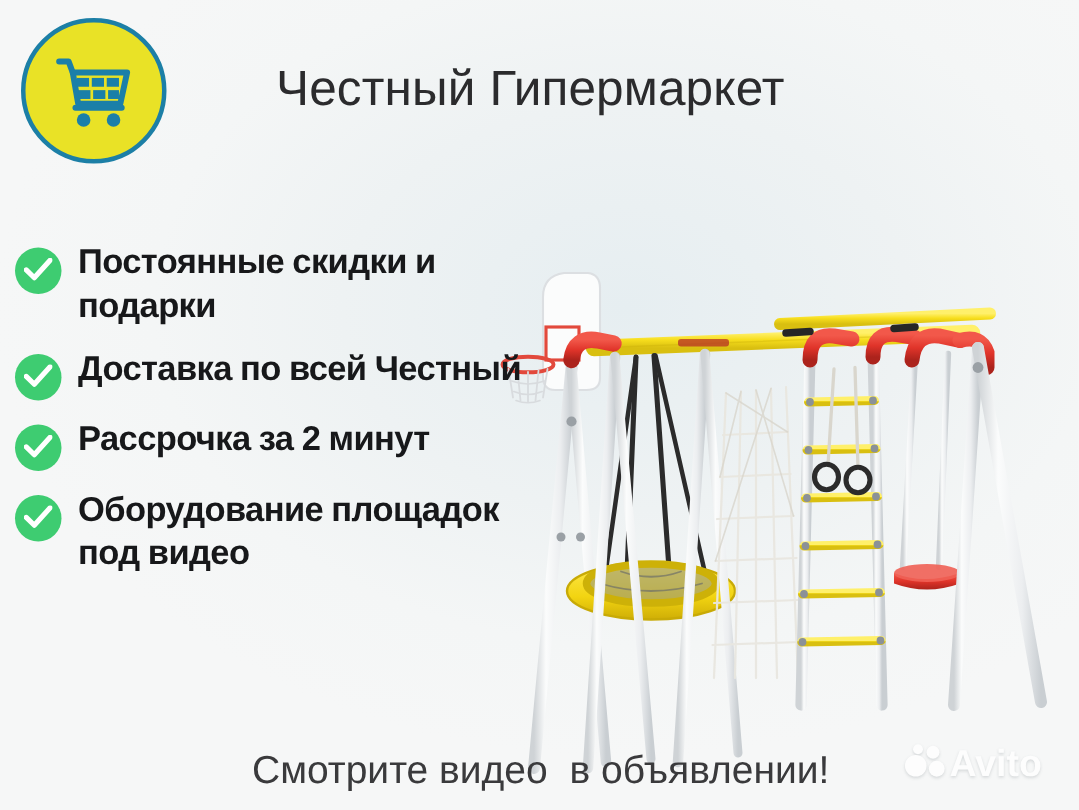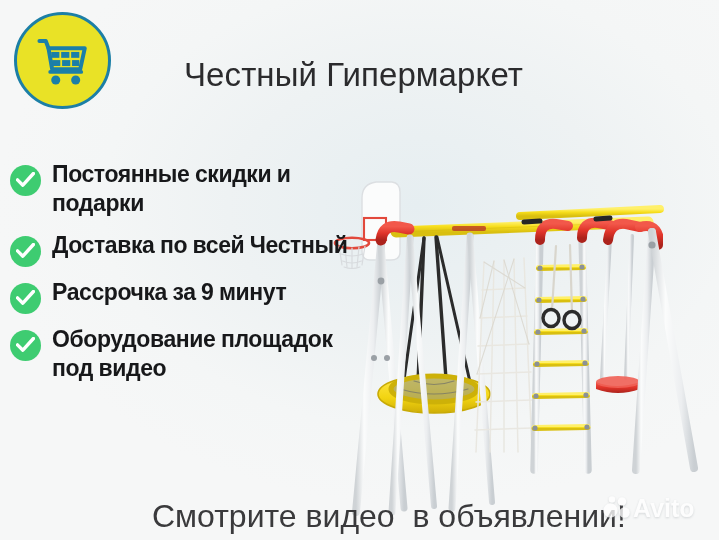--- a/index.html
+++ b/index.html
@@ -16,40 +16,40 @@
   }
   
   #logo{
     position:absolute;left:14px;top:12px;width:97px;height:97px;border-radius:50%;
     background:#e9e226;border:3px solid #1c7fa6;box-sizing:border-box;
     display:flex;align-items:center;justify-content:center;
   }
   #logo svg{width:58px;height:58px;display:block;}
   
   #title{
-    position:absolute;left:184px;top:56px;width:520px;
+    position:absolute;left:184px;top:40px;width:520px;
     font-size:33px;font-weight:300;color:#2b2b2d;letter-spacing:.1px;
     white-space:nowrap;
   }
   
   #bullets{position:absolute;left:10px;top:160px;width:350px;}
   .bullet{position:relative;margin-bottom:13px;padding-left:42px;min-height:34px;}
   .check{
     position:absolute;left:0;top:5px;width:31px;height:31px;border-radius:50%;
     background:#3ecc71;display:block;
   }
   .check svg{position:absolute;left:6px;top:7px;width:19px;height:16px;}
   .btext{
     font-size:23px;font-weight:700;color:#17181a;line-height:1.26;
     letter-spacing:-0.4px;word-spacing:-0.5px;
   }
   
   #caption{
-    position:absolute;left:152px;top:498px;
-    font-size:32px;font-weight:300;color:#3a3a3c;white-space:pre;
+    position:absolute;left:168px;top:498px;
+    font-size:26px;font-weight:300;color:#3a3a3c;white-space:pre;
   }
   
   #avito{
     position:absolute;right:14px;bottom:18px;display:flex;align-items:center;
     opacity:.78;filter:drop-shadow(0 1px 1px rgba(120,130,135,.35));justify-content:flex-end;
   }
   #avito svg{display:block;}
   
   #playground{position:absolute;left:0;top:0;width:719px;height:540px;pointer-events:none;}
 </style>
@@ -236,21 +236,21 @@
       </span>
       <span class="btext">Доставка по всей Честный</span>
     </div>
 
     <div class="bullet">
       <span class="check">
         <svg viewBox="0 0 20 17" xmlns="http://www.w3.org/2000/svg">
           <path d="M1.5 8.4 L7.2 14 L18.4 1.6" fill="none" stroke="#ffffff" stroke-width="3.6" stroke-linecap="round" stroke-linejoin="round"></path>
         </svg>
       </span>
-      <span class="btext">Рассрочка за 9 минут</span>
+      <span class="btext">Рассрочка за 2 минут</span>
     </div>
 
     <div class="bullet">
       <span class="check">
         <svg viewBox="0 0 20 17" xmlns="http://www.w3.org/2000/svg">
           <path d="M1.5 8.4 L7.2 14 L18.4 1.6" fill="none" stroke="#ffffff" stroke-width="3.6" stroke-linecap="round" stroke-linejoin="round"></path>
         </svg>
       </span>
       <span class="btext">Оборудование площадок под видео</span>
     </div>

